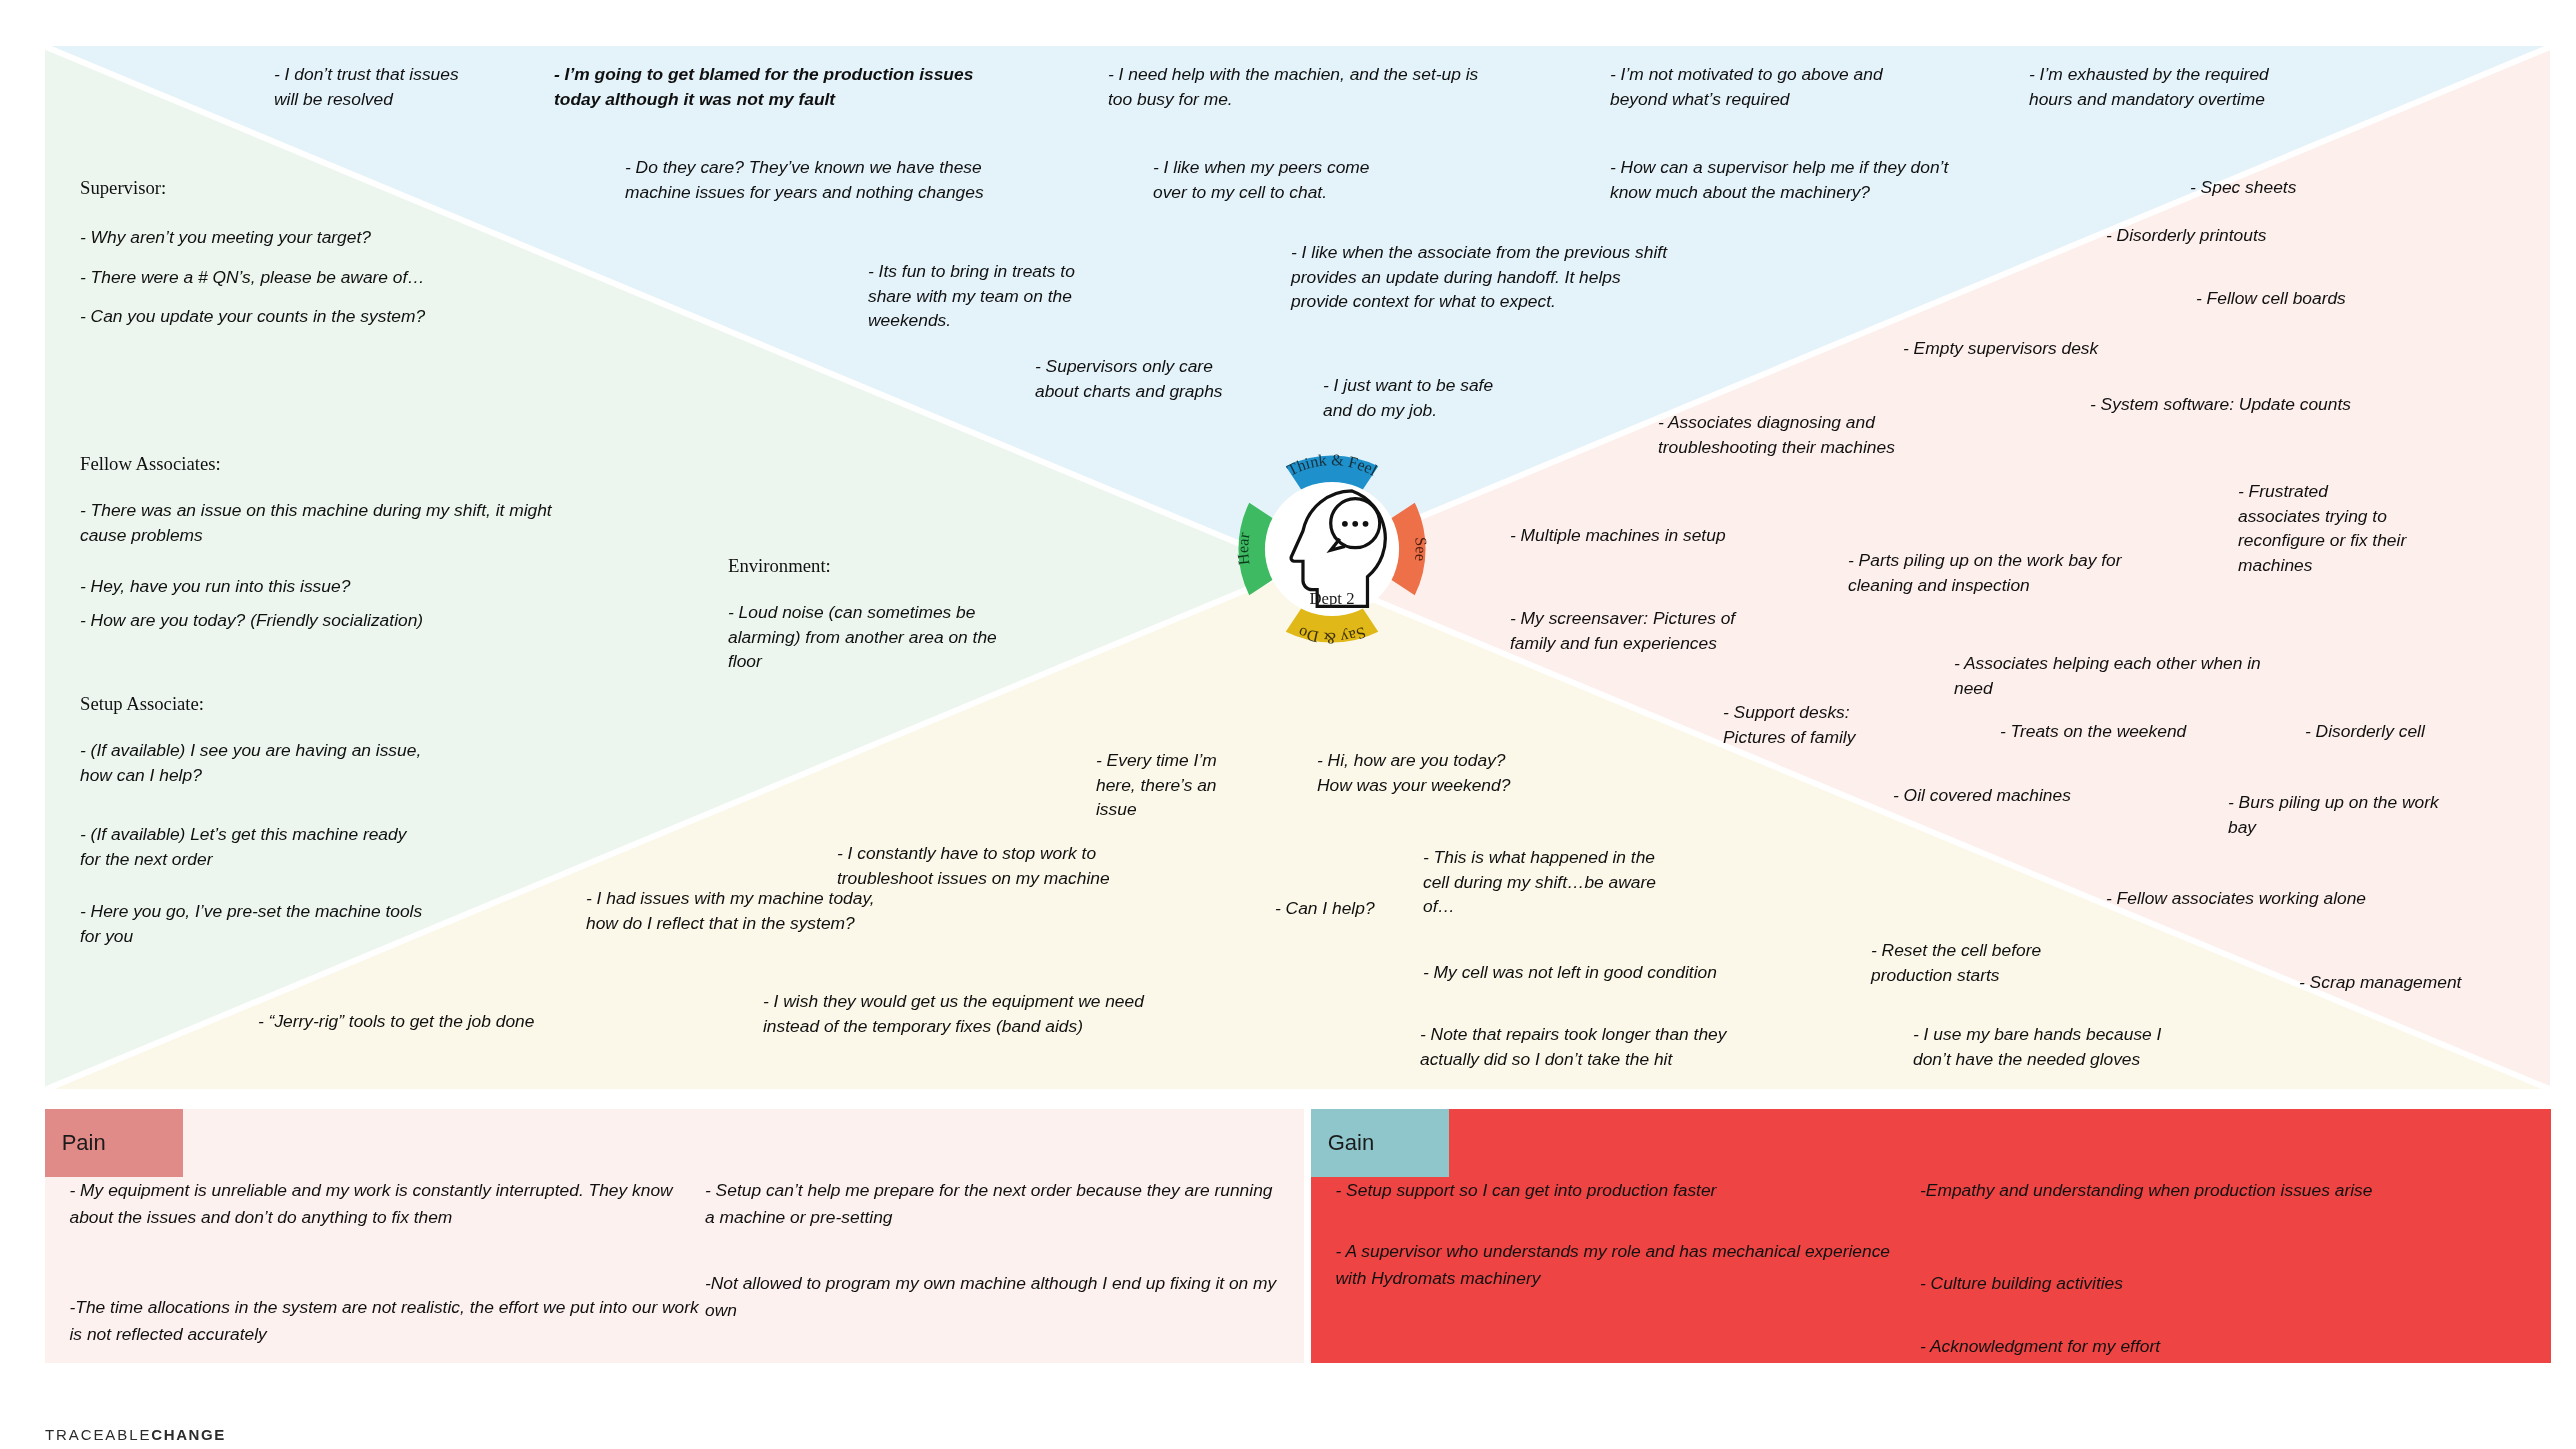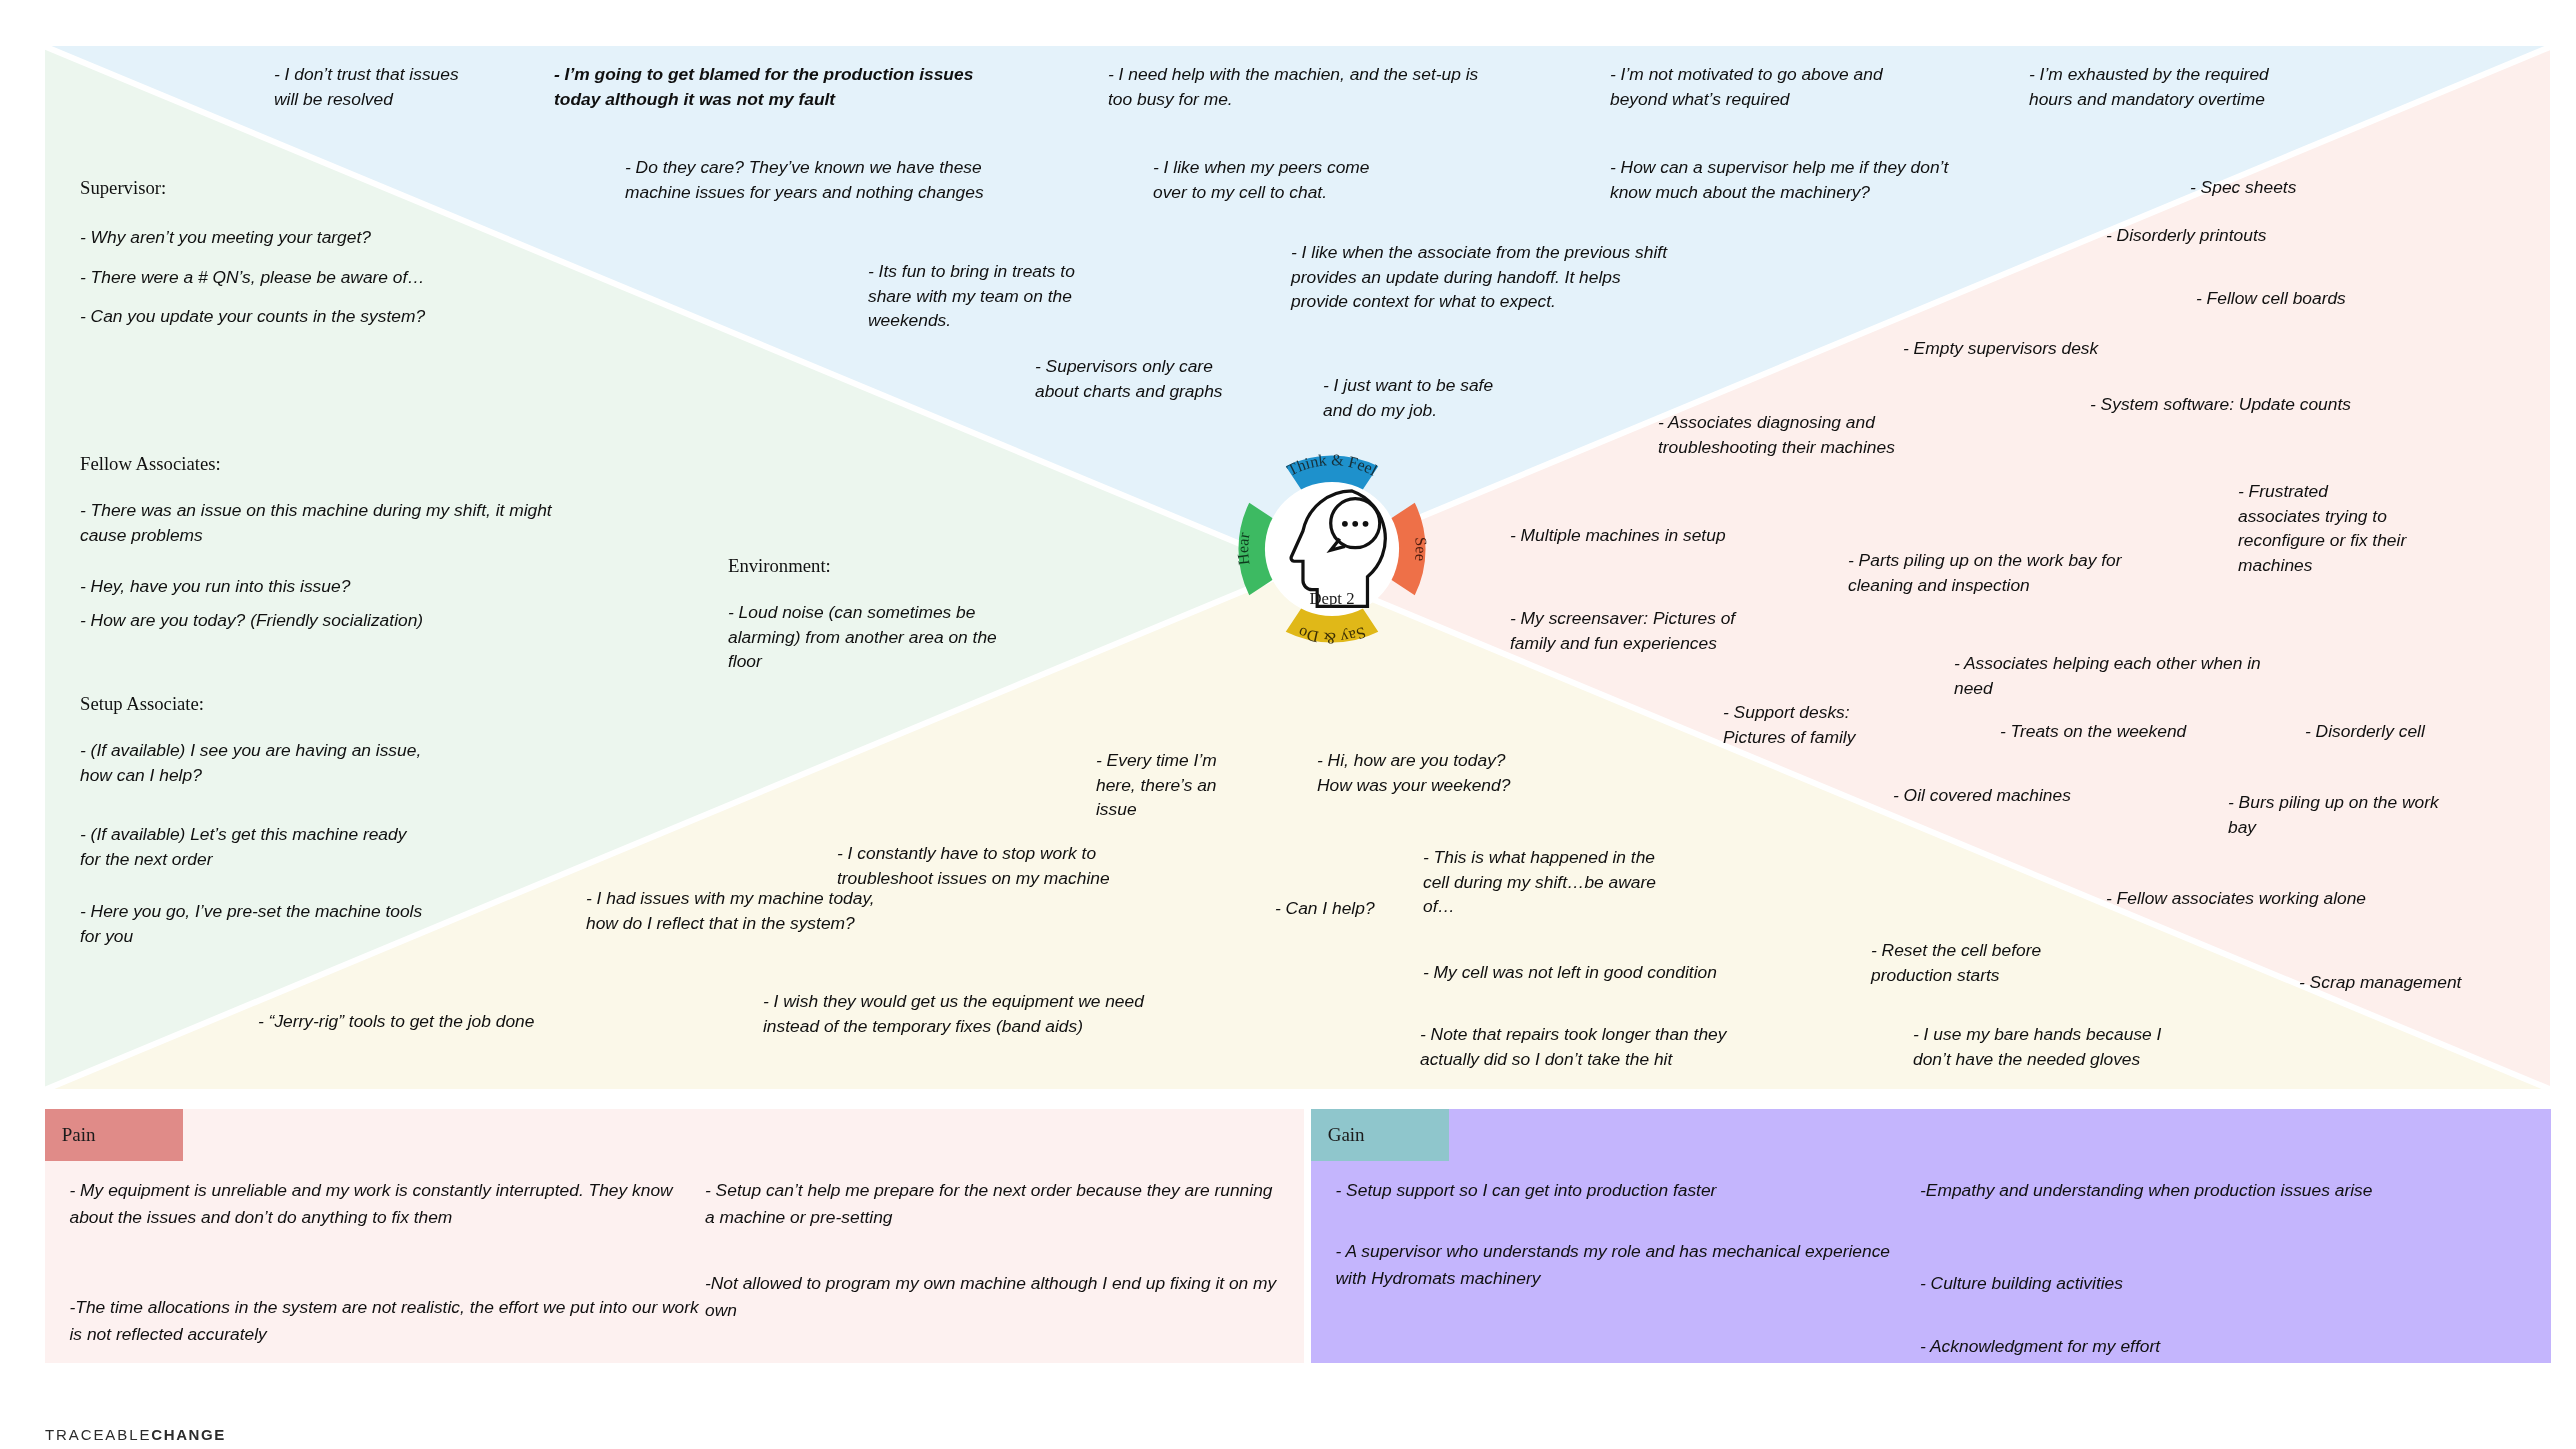--- a/index.html
+++ b/index.html
@@ -25,24 +25,24 @@
 
   
   .wheel{position:absolute;left:1203px;top:420px;width:258px;height:258px;}
   .wheel svg{display:block;}
   .wheel-label{position:absolute;left:0;width:258px;text-align:center;font-size:16.7px;color:#1a1a1a;
                font-family:"Liberation Serif",serif;}
 
   
   .pg{position:absolute;top:1109px;height:254px;}
   .pain{left:45px;width:1259px;background:#fdf1f0;}
-  .gain{left:1311px;width:1240px;background:#c4b5fd;}
-  .pg-tag{position:absolute;left:0;top:0;width:138px;height:52px;display:flex;align-items:center;
-          padding-left:16.7px;box-sizing:border-box;font-size:19px;color:#1b1b1b;
-          font-family:Liberation Serif, serif;}
+  .gain{left:1311px;width:1240px;background:#ef4444;}
+  .pg-tag{position:absolute;left:0;top:0;width:138px;height:68px;display:flex;align-items:center;
+          padding-left:16.7px;box-sizing:border-box;font-size:22px;color:#1b1b1b;
+          font-family:Liberation Sans, sans-serif;}
   .tag-pain{background:#e08b88;}
   .tag-gain{background:#8fc6cc;}
   .pg-col{position:absolute;font-style:italic;font-size:17.4px;line-height:1.55;color:#101010;}
 
   
   .footer{position:absolute;left:45px;top:1426px;font-size:15px;letter-spacing:1.6px;color:#2b2b2b;}
   .footer b{font-weight:700;letter-spacing:1.6px;}
   .footer span.light{font-weight:400;letter-spacing:1.9px;}
 </style>
 </head>

